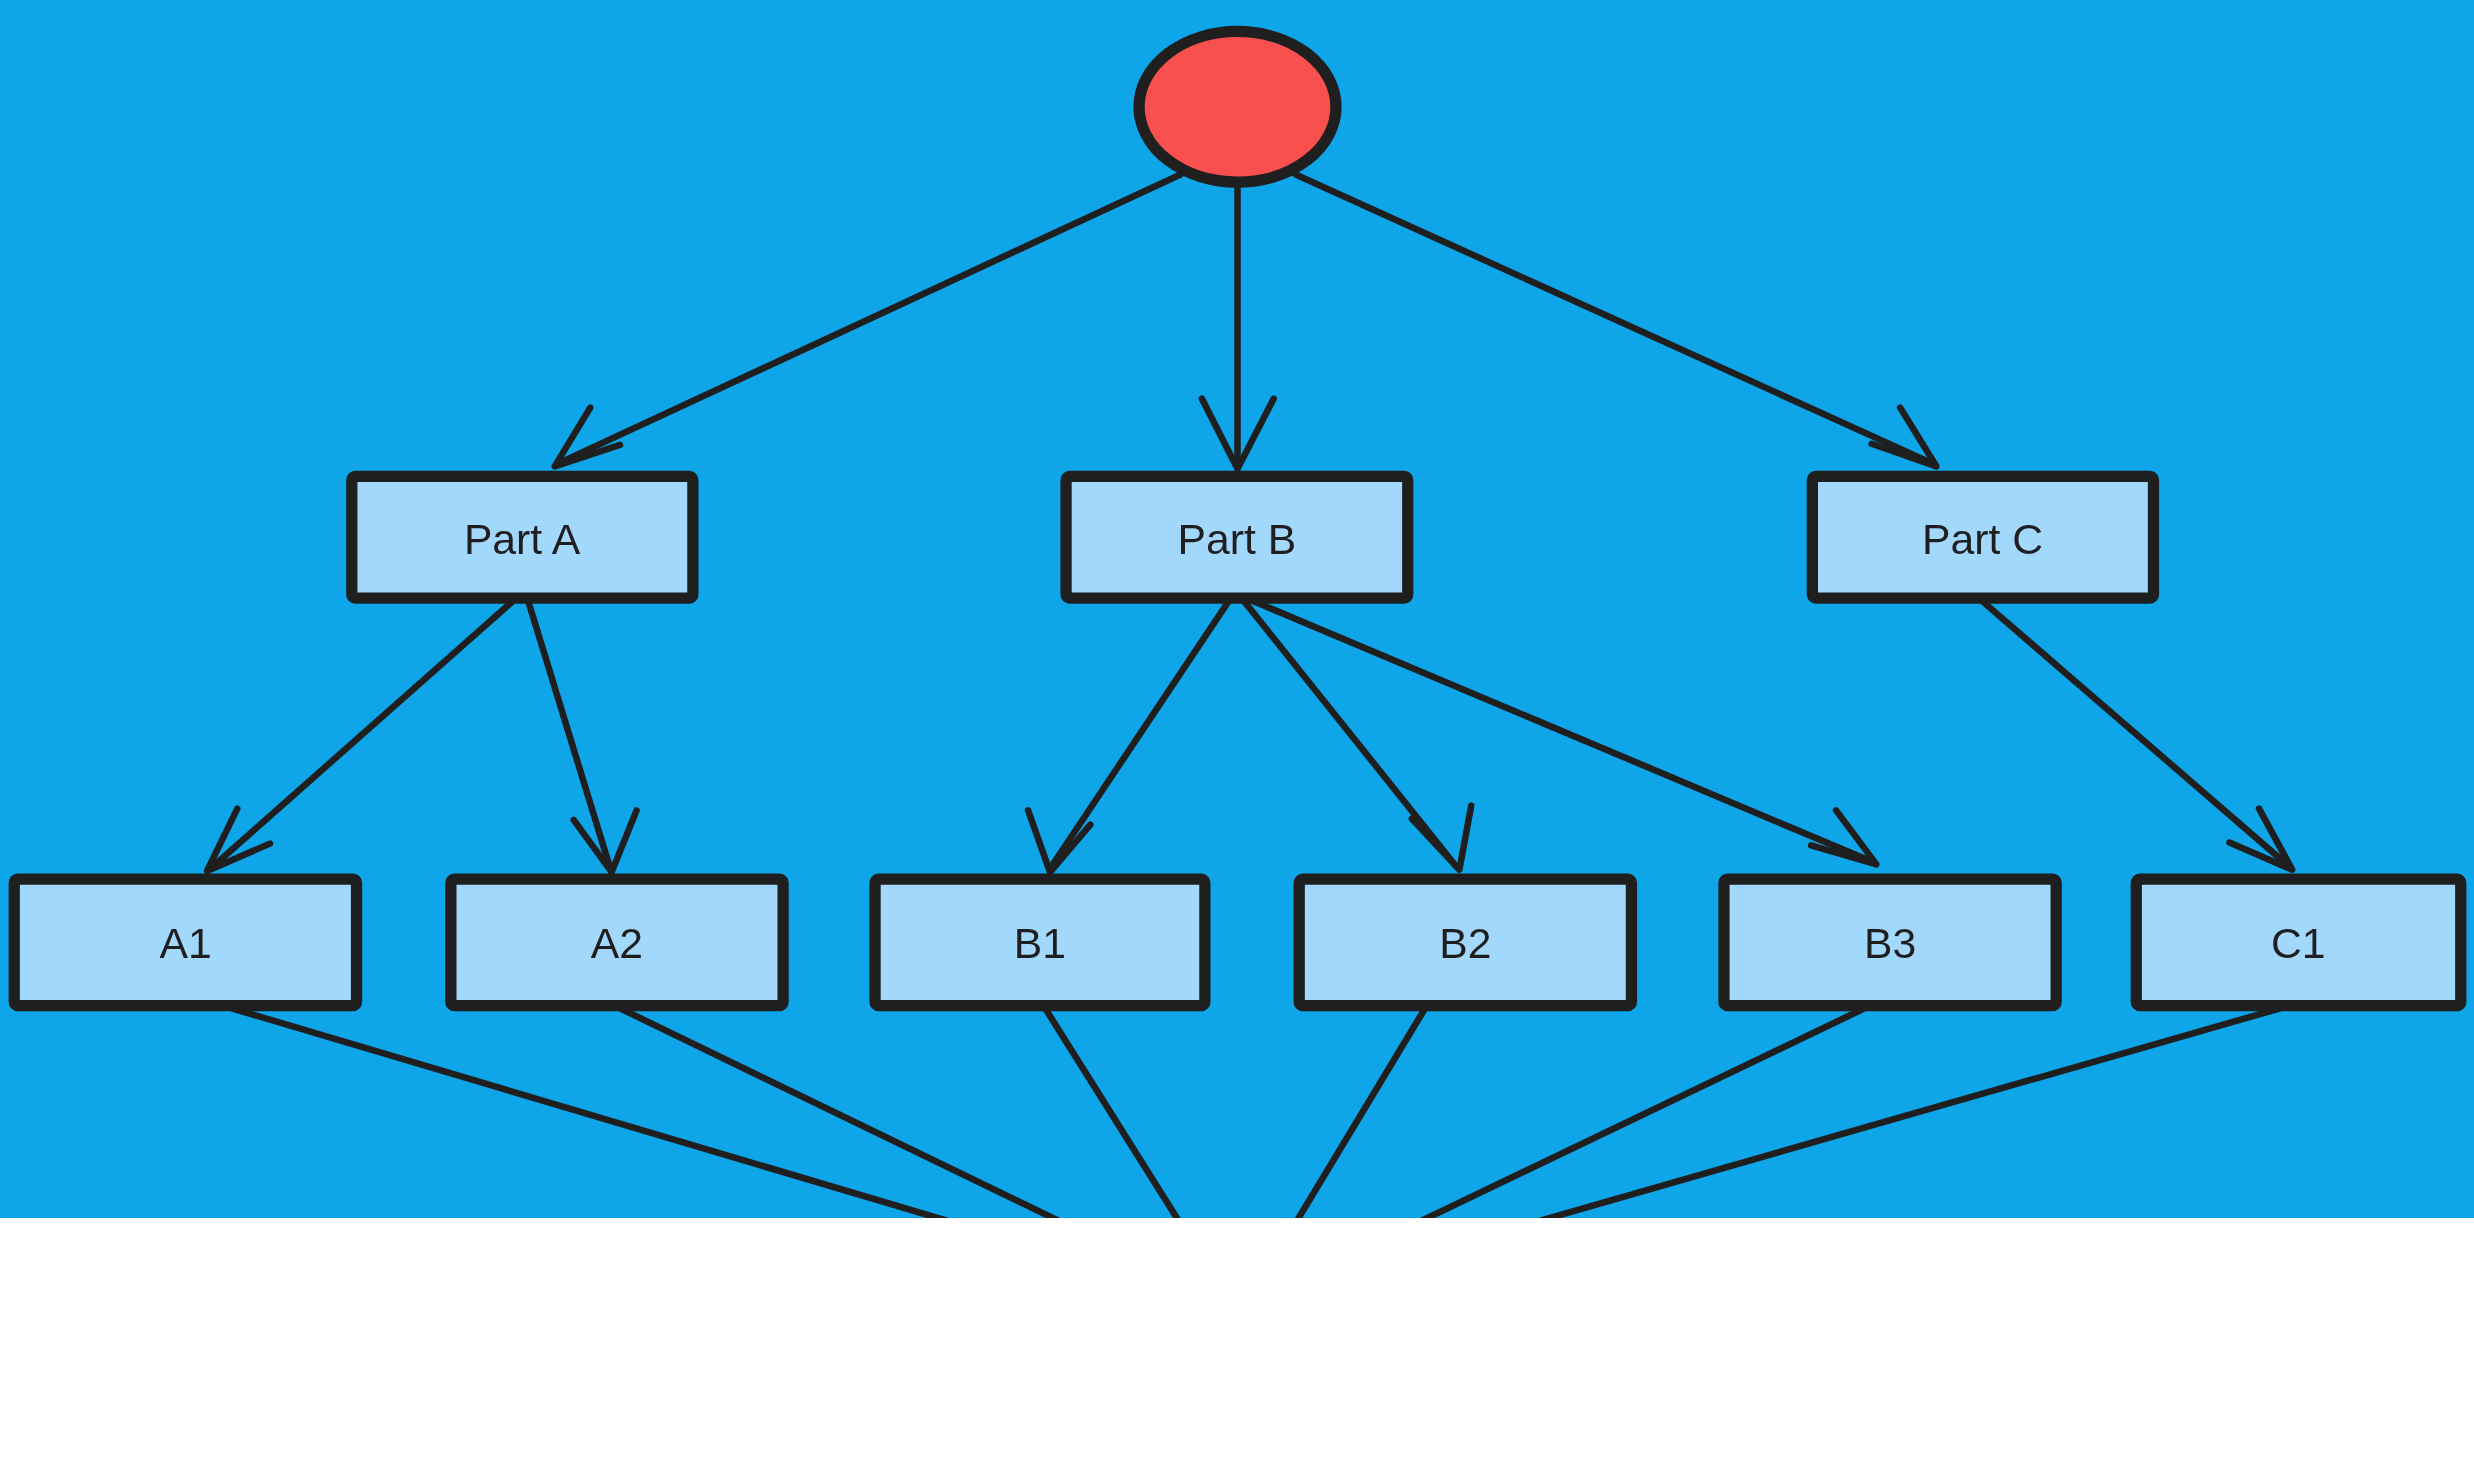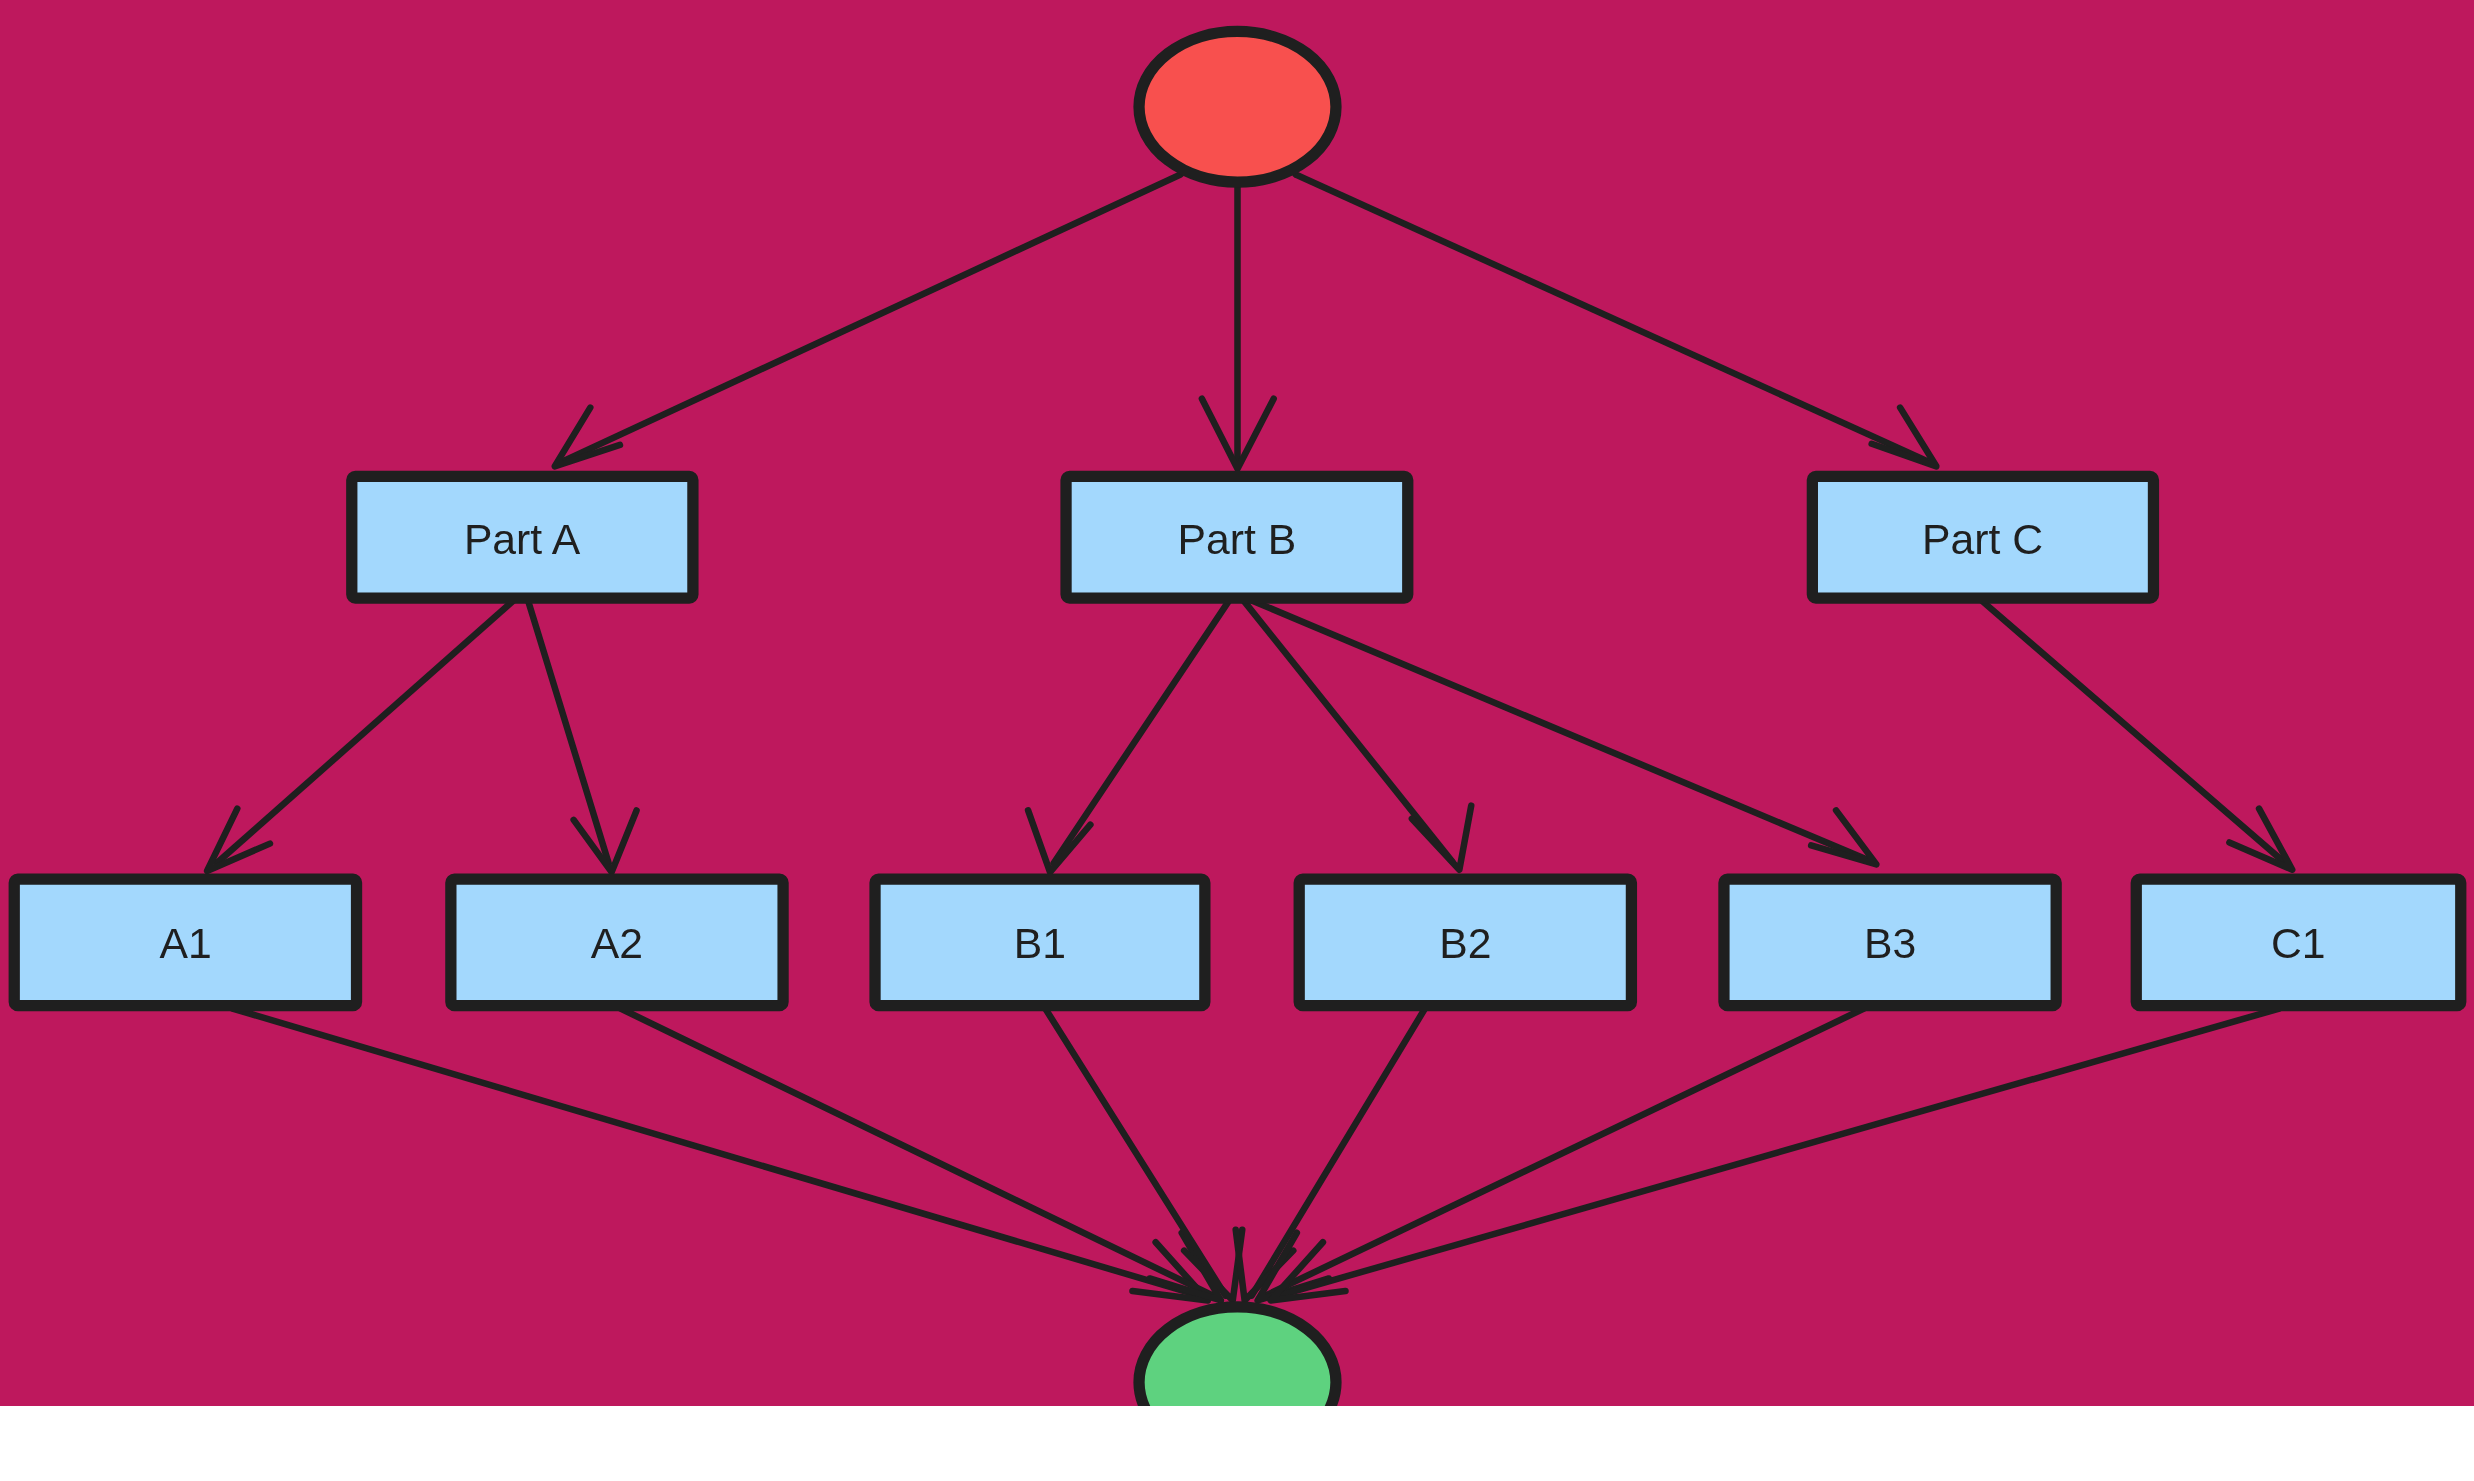--- a/index.html
+++ b/index.html
@@ -7,22 +7,22 @@
     margin: 0;
     padding: 0;
     background: #ffffff;
   }
   body {
     font-family: "Liberation Sans", sans-serif;
   }
   #diagram-canvas {
     position: relative;
     width: 2475px;
-    height: 1406px;
-    background: #be185d;
+    height: 1218px;
+    background: #0ea5e9;
     overflow: hidden;
   }
   #diagram-svg {
     position: absolute;
     left: 0;
     top: 0;
     width: 2475px;
     height: 1482px;
   }
   .edge-path {

